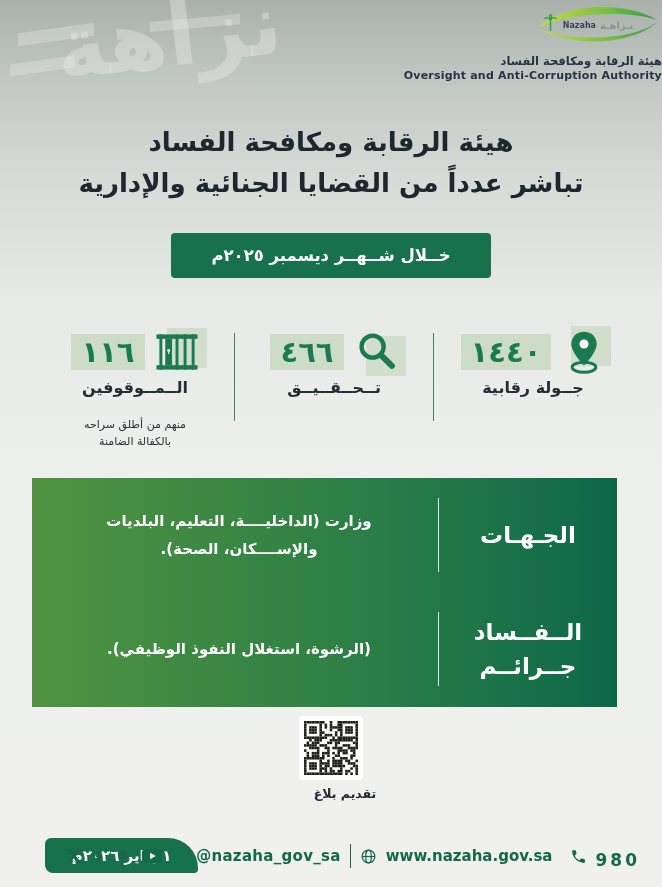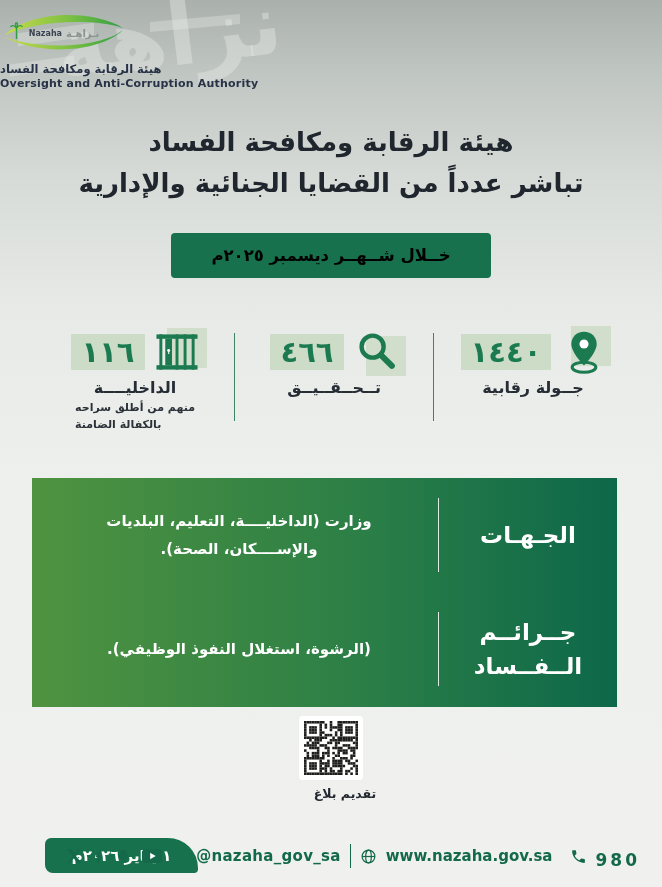--- a/index.html
+++ b/index.html
@@ -13,54 +13,54 @@
   .watermark {
     position:absolute; top:-14px; left:55px; font-size:86px; font-weight:bold;
     color:rgba(236,240,236,.38); transform:rotate(-7deg); letter-spacing:6px; pointer-events:none;
   }
   .wm-block { position:absolute; background:rgba(240,243,240,.30); transform:skewY(-8deg); }
   .wm-b1 { left:18px; top:28px;  width:76px; height:13px; }
   .wm-b2 { left:10px; top:60px;  width:64px; height:12px; }
   .wm-b3 { left:150px; top:18px; width:90px; height:10px; transform:skewY(-5deg); }
 
   
-  .logo-wrap { position:absolute; top:8px; left:0; width:662px; text-align:left; }
+  .logo-wrap { position:absolute; top:0; left:0; width:662px; text-align:right; }
   .logo-eye { position:relative; display:inline-block; width:128px; height:48px; }
   .logo-eye svg { position:absolute; inset:0; }
   .logo-inner { position:absolute; top:14px; left:10px; width:108px; height:22px;
                 display:flex; align-items:center; justify-content:center; gap:4px; }
   .logo-en { font-size:8px; font-weight:bold; color:#3c4452; }
   .logo-ar { font-size:10px; font-weight:bold; color:#8a9590; direction:rtl; }
   .org-ar { margin-top:2px; font-size:11.5px; font-weight:bold; color:#273246; direction:rtl; }
   .org-en { margin-top:1px; font-size:11px; font-weight:bold; color:#273246; letter-spacing:.2px; }
 
   
   .title { position:absolute; top:122px; left:0; width:662px; text-align:center;
            direction:rtl; color:#20262e; font-weight:bold; font-size:26px; line-height:1.58; }
 
   
   .banner { position:absolute; top:233px; left:171px; width:320px; height:45px;
             background:#17714d; border-radius:4px; display:flex; align-items:center; justify-content:center; }
-  .banner span { color:#000000; font-weight:bold; font-size:16.5px; direction:rtl; letter-spacing:.5px; }
+  .banner span { color:#ffffff; font-weight:bold; font-size:16.5px; direction:rtl; letter-spacing:.5px; }
 
   
   .stats { position:absolute; top:330px; left:36px; width:596px; height:115px;
            display:flex; direction:rtl; }
   .stat { flex:1; position:relative; display:flex; flex-direction:column; align-items:center; }
   .stat-divider { width:1px; background:#3d8563; height:88px; margin-top:3px; }
   .stat-top { display:flex; direction:rtl; align-items:center; gap:10px; }
   .stat-icon { position:relative; width:44px; height:44px; }
   .stat-icon .backdrop { position:absolute; top:-4px; right:-6px; width:40px; height:40px;
                          background:#ccdcc6; opacity:.85; }
   .stat-icon svg { position:relative; }
   .stat-num { position:relative; font-size:29px; font-weight:bold; color:#1b7a50; direction:rtl;
               background:#ccdcc6; padding:14px 10px; line-height:1.2; height:36px; display:flex; align-items:center; }
   .stat-label { margin-top:4px; font-size:16px; font-weight:bold; color:#262d35; direction:rtl; letter-spacing:.5px; }
-  .stat-note { margin-top:3px; font-size:11px; font-weight:bold; color:#2a3138; direction:rtl;
-               text-align:left; line-height:1.5; }
+  .stat-note { margin-top:20px; font-size:11px; font-weight:normal; color:#2a3138; direction:rtl;
+               text-align:center; line-height:1.5; }
 
   
   .detail-box { position:absolute; top:478px; left:32px; width:585px; height:229px;
                 background:linear-gradient(90deg,#4f9340 0%, #2c7f46 55%, #0d684a 100%); }
   .detail-row { position:relative; height:114px; display:flex; direction:rtl; align-items:center; }
   .detail-label { width:178px; text-align:center; color:#fff; font-weight:bold; font-size:23px;
                   direction:rtl; line-height:1.5; }
   .detail-sep { width:1px; height:74px; background:rgba(255,255,255,.85); }
   .detail-content { flex:1; padding:0 38px 0 46px; color:#fff; font-weight:bold; font-size:15px;
                     direction:rtl; text-align:center; line-height:1.9; }
@@ -181,39 +181,39 @@
               <rect x="19.5" y="3" width="2" height="24"></rect>
               <rect x="25" y="3" width="2" height="24"></rect>
               <rect x="7" y="6" width="4.6" height="18"></rect>
             </g>
             <circle cx="9.3" cy="14" r="1" fill="#fff"></circle>
             <rect x="9" y="14" width="0.7" height="2.4" fill="#fff"></rect>
           </svg>
         </div>
         <div class="stat-num">١١٦</div>
       </div>
-      <div class="stat-label">الداخليــــة</div>
+      <div class="stat-label">الــمــوقوفين</div>
       <div class="stat-note">
         <div>منهم من أطلق سراحه</div>
         <div>بالكفالة الضامنة</div>
       </div>
     </div>
 
   </div>
 
   <div class="detail-box">
     <div class="detail-row">
       <div class="detail-label">الجـهـات</div>
       <div class="detail-sep"></div>
       <div class="detail-content">وزارت (الداخليــــة، التعليم، البلديات والإســــكان، الصحة).</div>
     </div>
     <div class="detail-row">
       <div class="detail-label">
+        <div>الــفــساد</div>
         <div>جــرائــم</div>
-        <div>الــفــساد</div>
       </div>
       <div class="detail-sep"></div>
       <div class="detail-content">(الرشوة، استغلال النفوذ الوظيفي).</div>
     </div>
   </div>
 
   <div class="qr-wrap">
     <div class="qr-box">
       <svg id="qr-svg" width="54" height="54" viewBox="0 0 21 21">
           <g fill="#1e1e1c">

